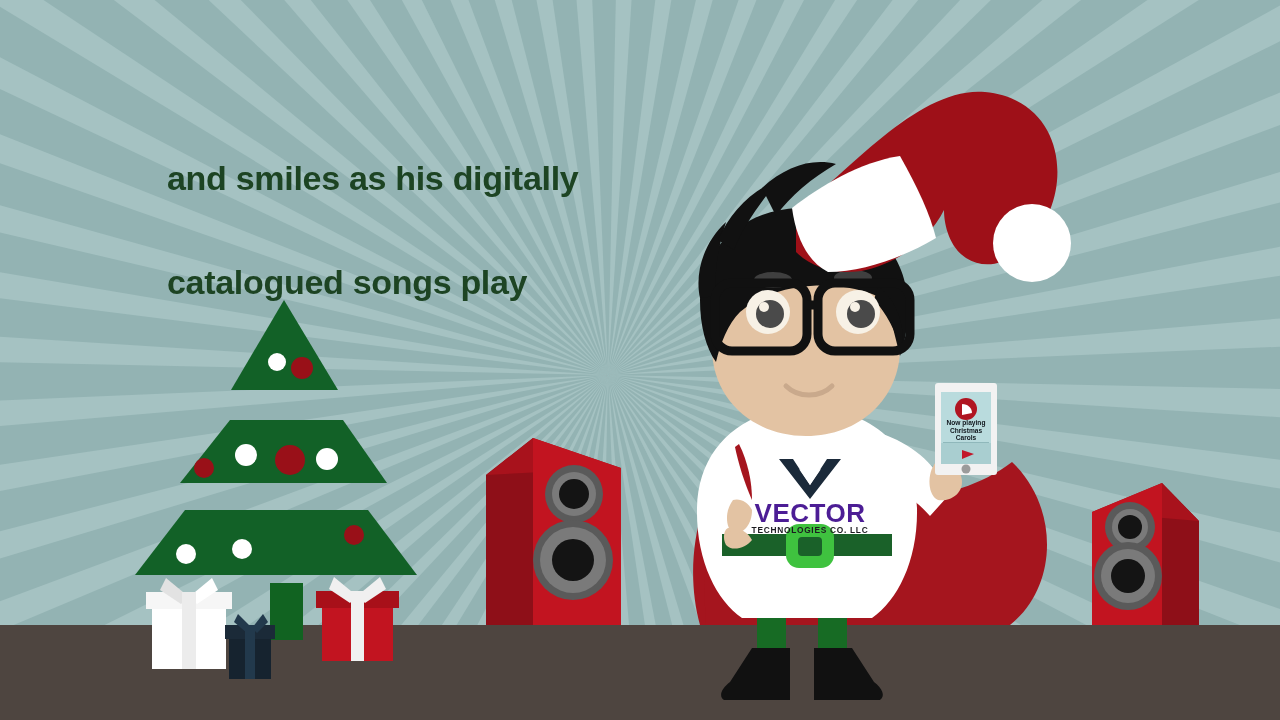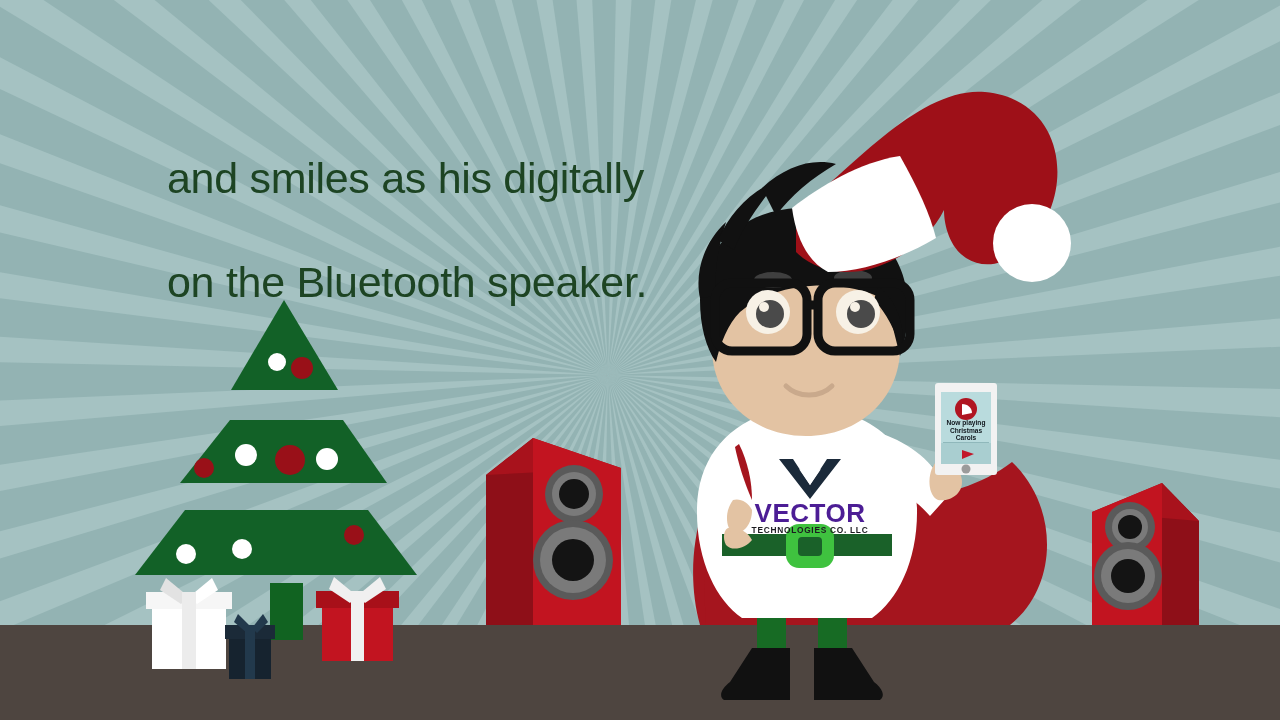--- a/index.html
+++ b/index.html
@@ -27,23 +27,23 @@
     display: block;
   }
   
   #caption {
     position: absolute;
     left: 167px;
     top: 100px;
     width: 560px;
     color: #1d4423;
     font-family: "Liberation Sans", sans-serif;
-    font-size: 43px;
+    font-size: 34px;
     line-height: 52px;
-    font-weight: 400;
+    font-weight: 700;
     letter-spacing: -0.3px;
     white-space: pre-line;
     pointer-events: none;
   }
   .cap-line { display: block; }
 
   
   #shirt-logo {
     position: absolute;
     left: 742px;
@@ -328,21 +328,21 @@
           <polygon points="962,450 974,454 962,459" fill="#c2172a"></polygon>
         </g>
         <circle cx="966" cy="469" r="4.5" fill="#9b9b9b"></circle>
       </g>
 
     </g>
   </svg>
 
   <div id="caption">
     <span class="cap-line">and smiles as his digitally</span>
-    <span class="cap-line">on the Bluetooth speaker.</span>
+    <span class="cap-line">catalogued songs play</span>
   </div>
 
   <div id="shirt-logo">
     <span class="mark">
       <svg width="62" height="40" viewBox="0 0 62 40" xmlns="http://www.w3.org/2000/svg">
         <path d="M0,0 L14,0 L31,26 L48,0 L62,0 L31,40 Z" fill="#1b2a3a"></path>
         <path d="M14,0 L31,26 L48,0 L40,0 L31,14 L22,0 Z" fill="#ffffff" opacity="0"></path>
         <path d="M31,26 L20,10 L31,17 L42,10 Z" fill="#ffffff"></path>
       </svg>
     </span>

